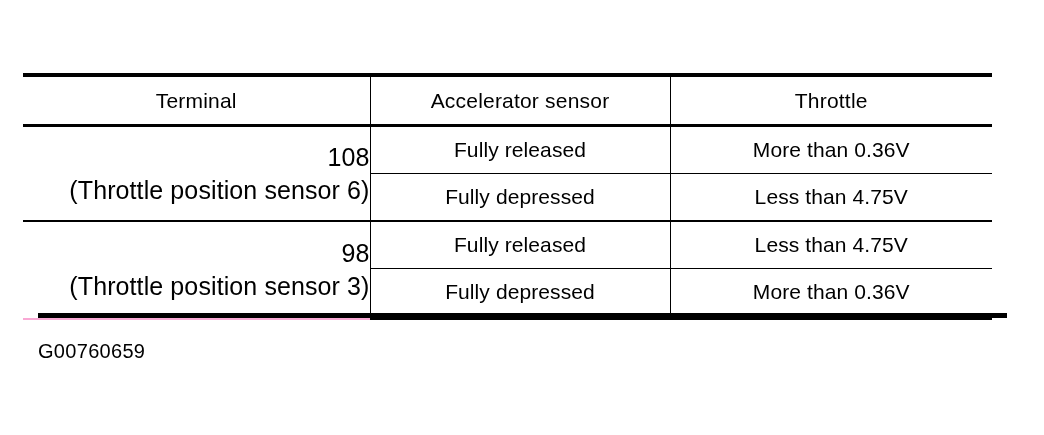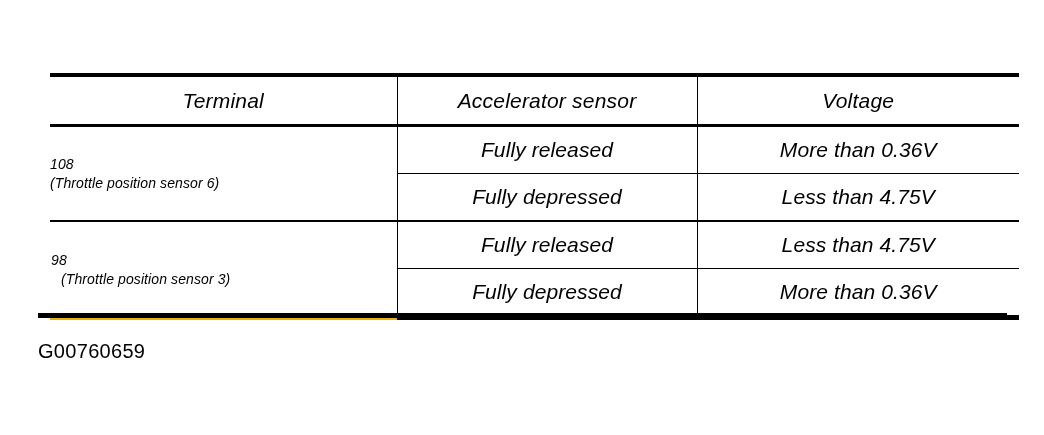--- a/index.html
+++ b/index.html
@@ -13,27 +13,26 @@
     height: 435px;
     position: relative;
     font-family: "Liberation Sans", sans-serif;
     color: #000000;
     overflow: hidden;
   }
 
   
   #spec-table {
     position: absolute;
-    left: 50px;
+    left: 23px;
     top: 73px;
     width: 969px;
     border-collapse: collapse;
     table-layout: fixed;
-    background: #eab308;
-    font-style: italic;
+    background: #f9a8d4;
   }
 
   #spec-table td,
   #spec-table th {
     padding: 0;
     margin: 0;
     font-weight: normal;
     vertical-align: middle;
     background: #ffffff;
   }
@@ -63,22 +62,22 @@
 
   
   .data-cell {
     height: 46px;
     text-align: center;
     font-size: 21px;
     letter-spacing: 0.1px;
   }
 
   .terminal-cell {
-    text-align: left;
-    font-size: 14px;
+    text-align: right;
+    font-size: 25px;
     line-height: 1.32;
     padding-left: 17px;
     padding-right: 6px;
     letter-spacing: 0.1px;
   }
   .terminal-num {
     display: block;
     padding-left: 0px;
   }
   .terminal-desc {
@@ -104,21 +103,21 @@
   <colgroup>
     <col class="c-terminal">
     <col class="c-pedal">
     <col class="c-voltage">
   </colgroup>
 
   <thead>
     <tr>
       <th class="hdr-cell rule-top">Terminal</th>
       <th class="hdr-cell rule-top vdiv-l">Accelerator sensor</th>
-      <th class="hdr-cell rule-top vdiv-l">Voltage</th>
+      <th class="hdr-cell rule-top vdiv-l">Throttle</th>
     </tr>
   </thead>
 
   <tbody>
 
     <tr>
       <td class="terminal-cell rule-thick" rowspan="2">
         <span class="terminal-num">108</span>
         <span class="terminal-desc">(Throttle position sensor 6)</span>
       </td>

